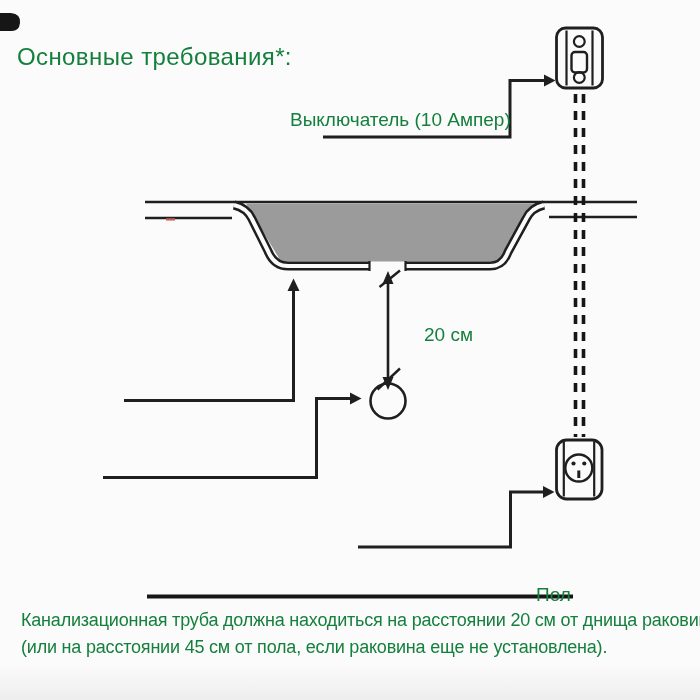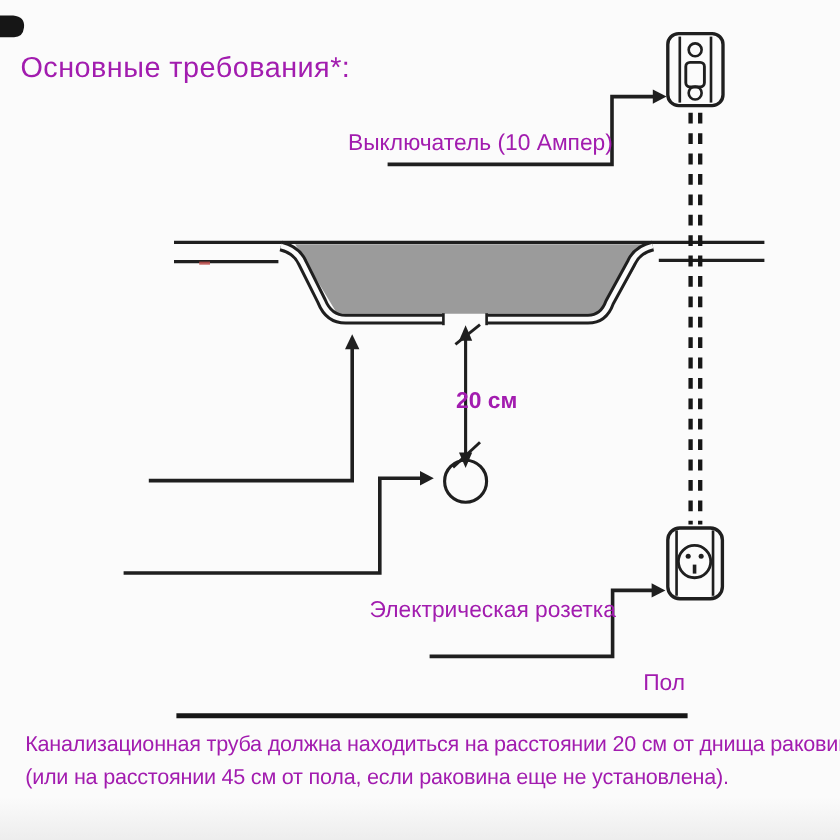--- a/index.html
+++ b/index.html
@@ -1,33 +1,33 @@
 <!DOCTYPE html>
 <html><head>
 <meta charset="utf-8">
 <style>
   html,body{margin:0;padding:0;}
   .stage{
     position:relative;
     width:700px;height:700px;
     background:#fbfbfb;
     font-family:"Liberation Sans",sans-serif;
-    color:#a21caf;
+    color:#15803d;
     overflow:hidden;
   }
   .stage svg{position:absolute;left:0;top:0;}
   .txt{position:absolute;white-space:nowrap;}
   .title{left:17px;top:43px;font-size:24px;letter-spacing:.4px;}
   .lbl{font-size:19px;line-height:25.5px;text-align:right;}
   .lbl-switch{left:290px;top:107px;}
   .lbl-sink{left:54px;top:344px;}
   .lbl-pipe{left:104px;top:423px;}
   .lbl-socket{left:308px;top:496px;}
-  .lbl-distance{left:380px;top:322px;font-weight:bold;}
-  .lbl-floor{left:536px;top:557px;}
+  .lbl-distance{left:424px;top:322px;}
+  .lbl-floor{left:536px;top:582px;}
   .caption{left:21px;top:607px;font-size:18px;line-height:26.5px;letter-spacing:-0.2px;}
   .bottom-band{
     position:absolute;left:0;bottom:0;width:700px;height:36px;
     background:linear-gradient(#fbfbfb, #ededed);
     pointer-events:none;
   }
 </style>
 </head>
 <body>
 
@@ -113,21 +113,20 @@
 
   <div class="txt title">Основные требования*:</div>
 
   <div class="txt lbl lbl-switch">Выключатель (10 Ампер)</div>
 
   <div class="txt lbl lbl-sink">
   </div>
 
 
   <div class="txt lbl lbl-socket">
-    <div>Электрическая розетка</div>
   </div>
 
   <div class="txt lbl lbl-distance">20 см</div>
 
   <div class="txt lbl lbl-floor">Пол</div>
 
   <div class="txt caption">
     <div>Канализационная труба должна находиться на расстоянии 20 см от днища раковины</div>
     <div>(или на расстоянии 45 см от пола, если раковина еще не установлена).</div>
   </div>

